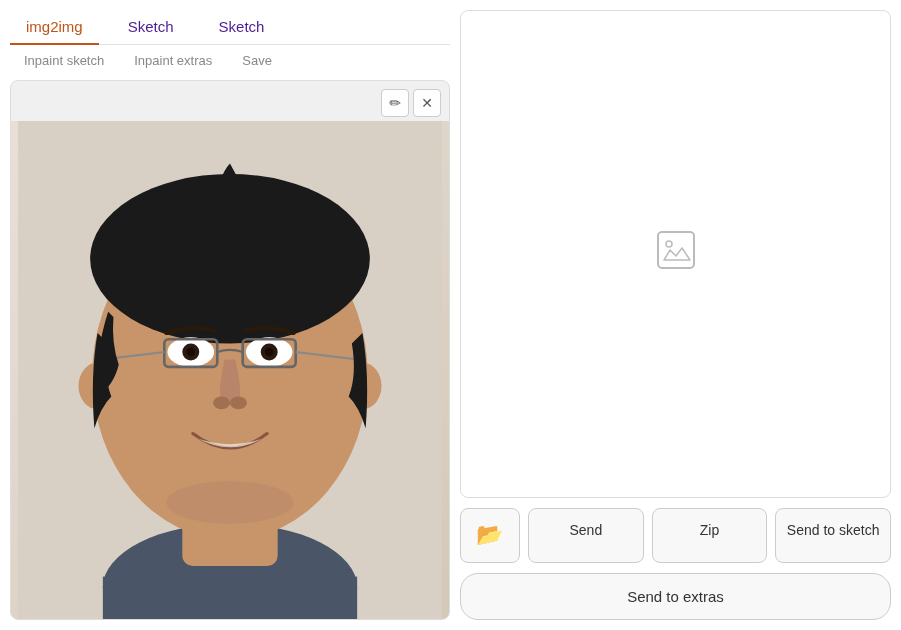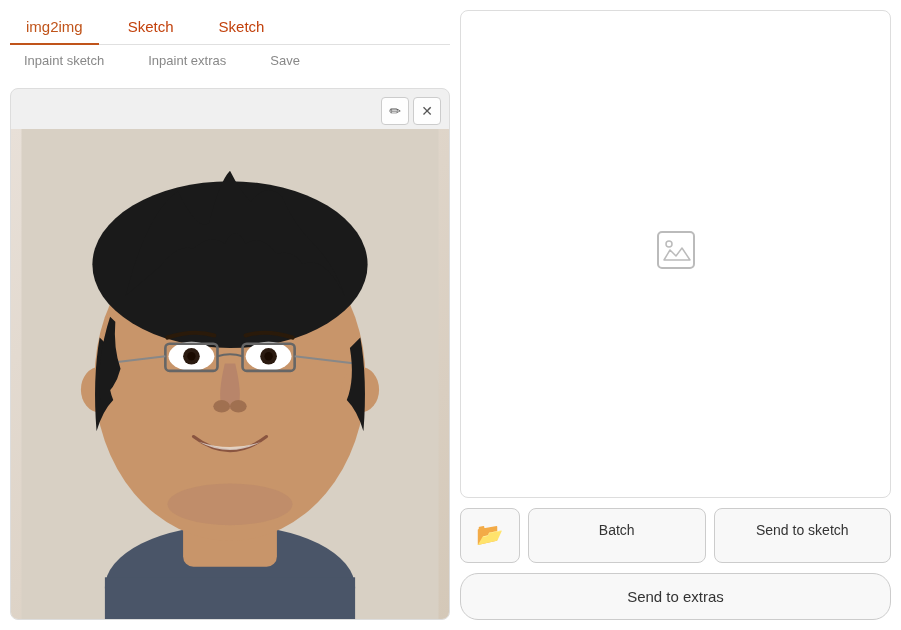--- a/index.html
+++ b/index.html
@@ -35,37 +35,37 @@
       align-items: center;
       gap: 13px;
       border-bottom: 1px solid #e0e0e0;
       margin-bottom: 2px;
     }
 
     .tab {
       padding: 8px 16px;
       cursor: pointer;
       font-size: 15px;
-      color: #c2410c;
+      color: #4c1d95;
       border-bottom: 2px solid transparent;
       margin-bottom: -1px;
     }
 
     .tab.active {
       color: #c0541a;
       border-bottom: 2px solid #c0541a;
       font-weight: 500;
     }
 
     .subtabs-row {
       display: flex;
       flex-direction: row;
       align-items: center;
-      gap: 16px;
-      margin-bottom: 14px;
+      gap: 2px;
+      margin-bottom: 6px;
     }
 
     .subtab {
       padding: 6px 14px;
       cursor: pointer;
       font-size: 13px;
       color: #888;
     }
 
     .image-area {
@@ -275,20 +275,21 @@
           <path d="M 8 30 L 14 20 L 20 26 L 26 18 L 34 30 Z" stroke="#bbb" stroke-width="1.5" fill="none" stroke-linejoin="round"></path>
           <circle cx="13" cy="14" r="3" stroke="#bbb" stroke-width="1.5" fill="none"></circle>
         </svg>
       </div>
     </div>
 
     <div class="action-buttons-row">
       <div class="action-btn folder-btn">
         <span>📂</span>
       </div>
-      <div class="action-btn">Batch</div>
+      <div class="action-btn">Send</div>
+      <div class="action-btn">Zip</div>
       <div class="action-btn">Send to sketch</div>
     </div>
 
     <div class="send-extras-btn">Send to extras</div>
   </div>
 
 </div>
 
 </body></html>

